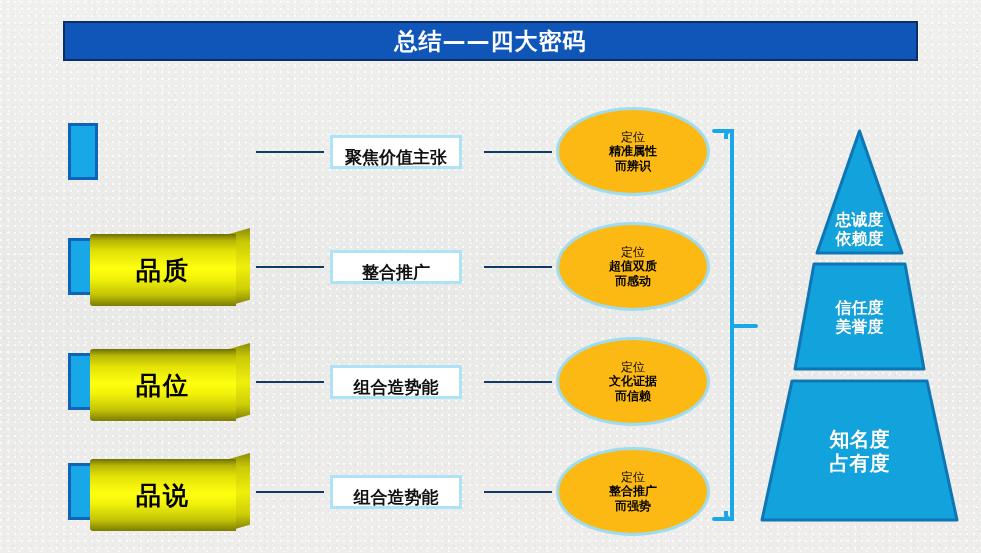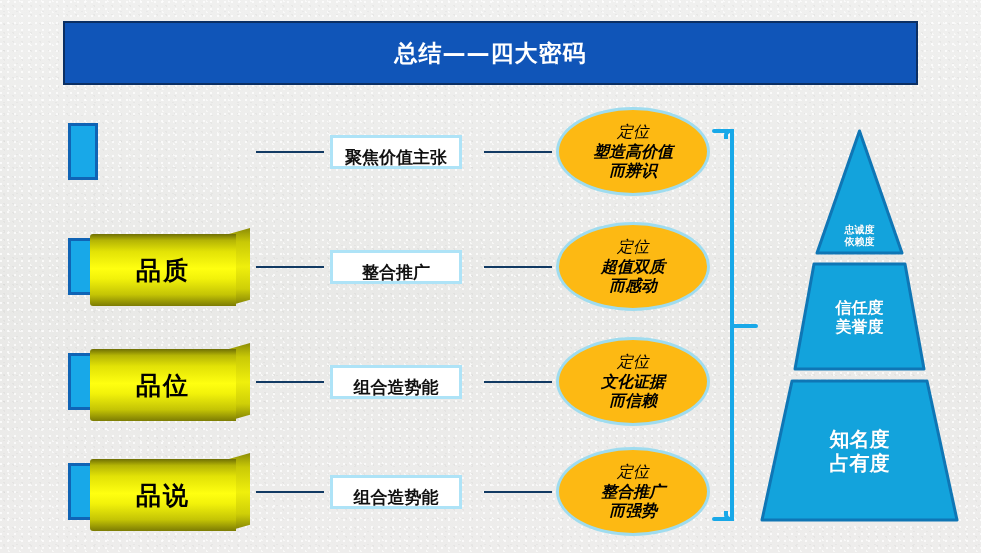--- a/index.html
+++ b/index.html
@@ -29,21 +29,21 @@
       linear-gradient(180deg, #f0f0ef 0%, #e9e9e7 55%, #eeedec 100%);
     background-size: 7px 7px, 9px 9px, 11px 11px, 13px 13px, 100% 100%;
   }
 
   
   #title-bar {
     position: absolute;
     left: 63px;
     top: 21px;
     width: 855px;
-    height: 64px;
+    height: 40px;
     background: #1055b8;
     border: 2px solid #0b2f63;
     box-sizing: border-box;
     display: flex;
     align-items: center;
     justify-content: center;
   }
   #title-text {
     color: #ffffff;
     font-size: 23px;
@@ -151,24 +151,23 @@
     border: 3px solid #9fdcef;
     border-radius: 50% / 50%;
     box-sizing: border-box;
     display: flex;
     flex-direction: column;
     align-items: center;
     justify-content: center;
   }
   .el-line {
     color: #000000;
-    font-size: 16px;
+    font-size: 12px;
     line-height: 1.22;
     white-space: nowrap;
-    font-style: italic;
   }
   .el-line.l1 { font-weight: normal; }
   .el-line.l2 { font-weight: bold; }
   .el-line.l3 { font-weight: bold; }
 
   
   #brace {
     position: absolute;
     left: 712px;
     top: 128px;
@@ -241,21 +240,21 @@
     height: 100%;
   }
   .tier-line {
     color: #ffffff;
     font-weight: bold;
     line-height: 1.2;
     white-space: nowrap;
     text-shadow: 0 0 1px rgba(0,0,0,0.12);
   }
   #tier-top    { left: 0px; top: 0px;   width: 215px; height: 128px; }
-  #tier-top    .tier-line { font-size: 10px; }
+  #tier-top    .tier-line { font-size: 16px; }
   #tier-top    .tier-text { justify-content: flex-end; padding-bottom: 8px; box-sizing: border-box; }
   #tier-mid    { left: 0px; top: 133px; width: 215px; height: 112px; }
   #tier-mid    .tier-line { font-size: 16px; }
   #tier-bottom { left: 0px; top: 250px; width: 215px; height: 146px; }
   #tier-bottom .tier-line { font-size: 20px; }
 </style>
 </head>
 <body>
 
 <div id="slide">
@@ -266,21 +265,21 @@
 
   <div class="cyl-row" style="top:103px">
     <div class="blue-tab"></div>
     <div class="conn" style="left:256px; top:48px; width:68px;"></div>
     <div class="mid-box" style="left:330px; top:32px;">
       <span class="mid-text">聚焦价值主张</span>
     </div>
     <div class="conn" style="left:484px; top:48px; width:68px;"></div>
     <div class="ellipse" style="left:556px; top:4px;">
       <span class="el-line l1">定位</span>
-      <span class="el-line l2">塑造高价值</span>
+      <span class="el-line l2">精准属性</span>
       <span class="el-line l3">而辨识</span>
     </div>
   </div>
 
   <div class="cyl-row" style="top:218px">
     <div class="blue-tab"></div>
     <div class="cyl">
       <div class="cyl-side"></div>
       <div class="cyl-body">
         <span class="cyl-label">品质</span>

